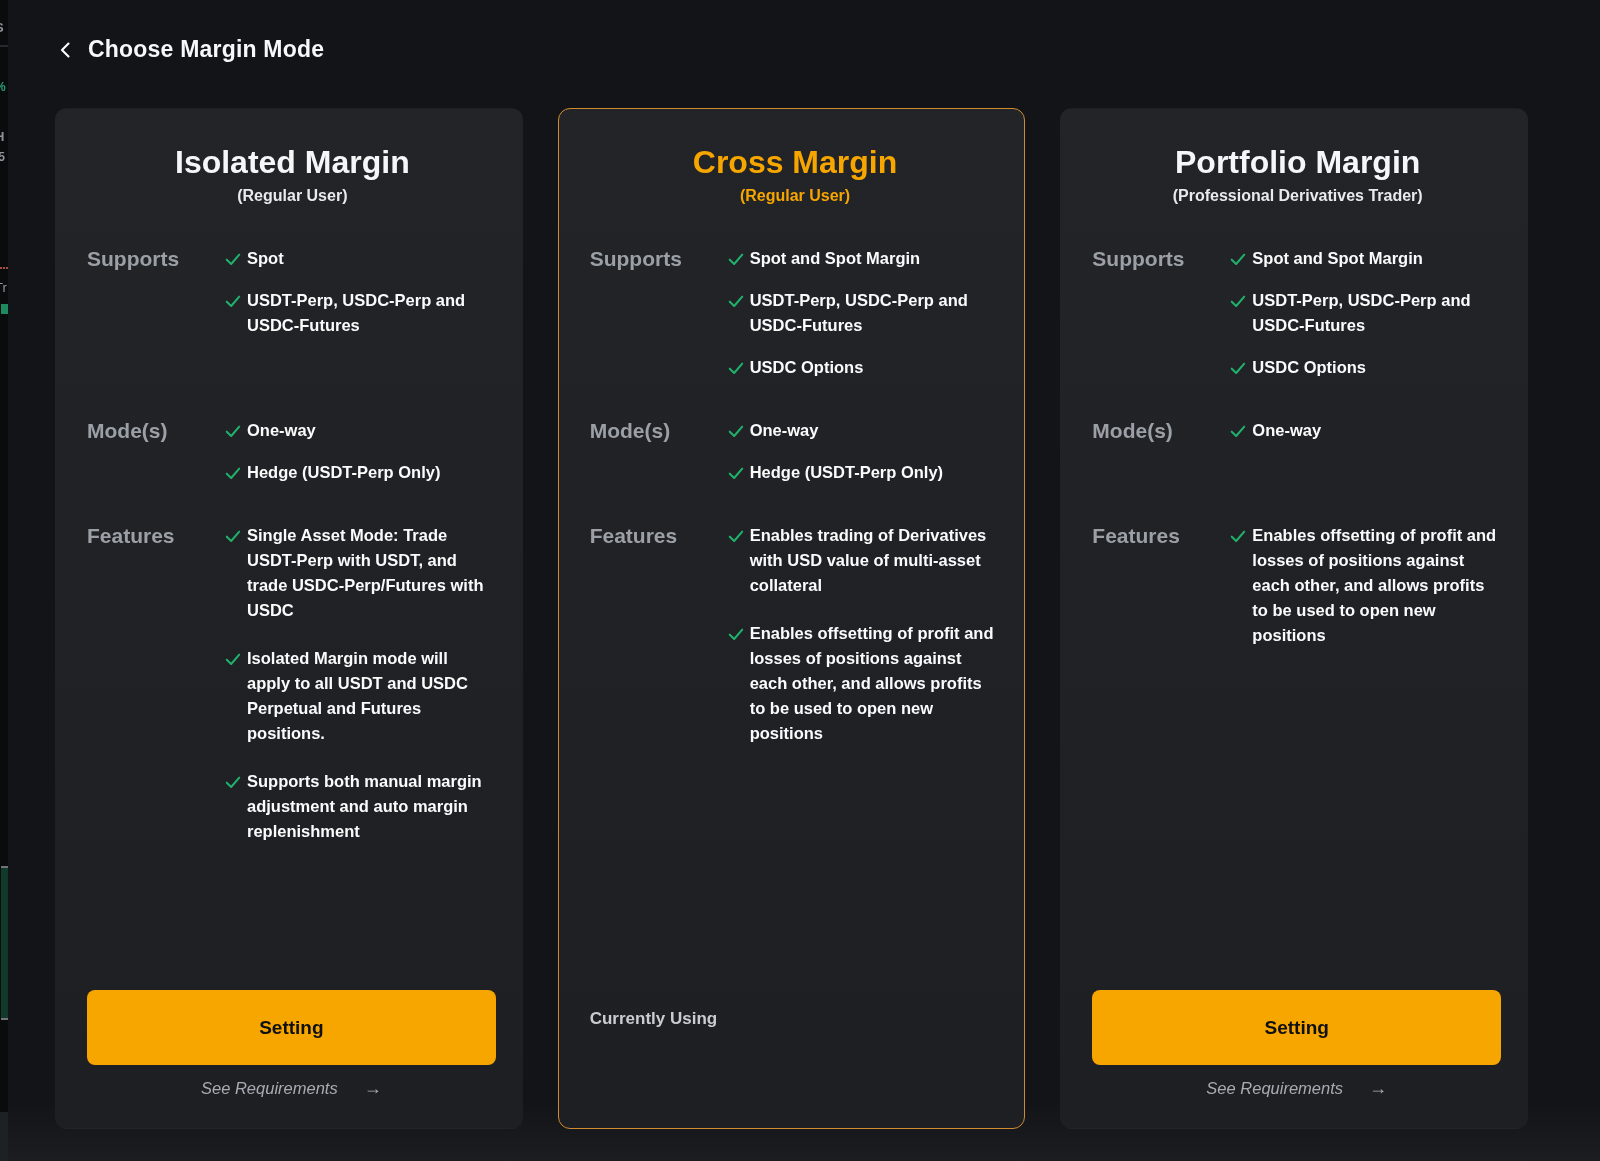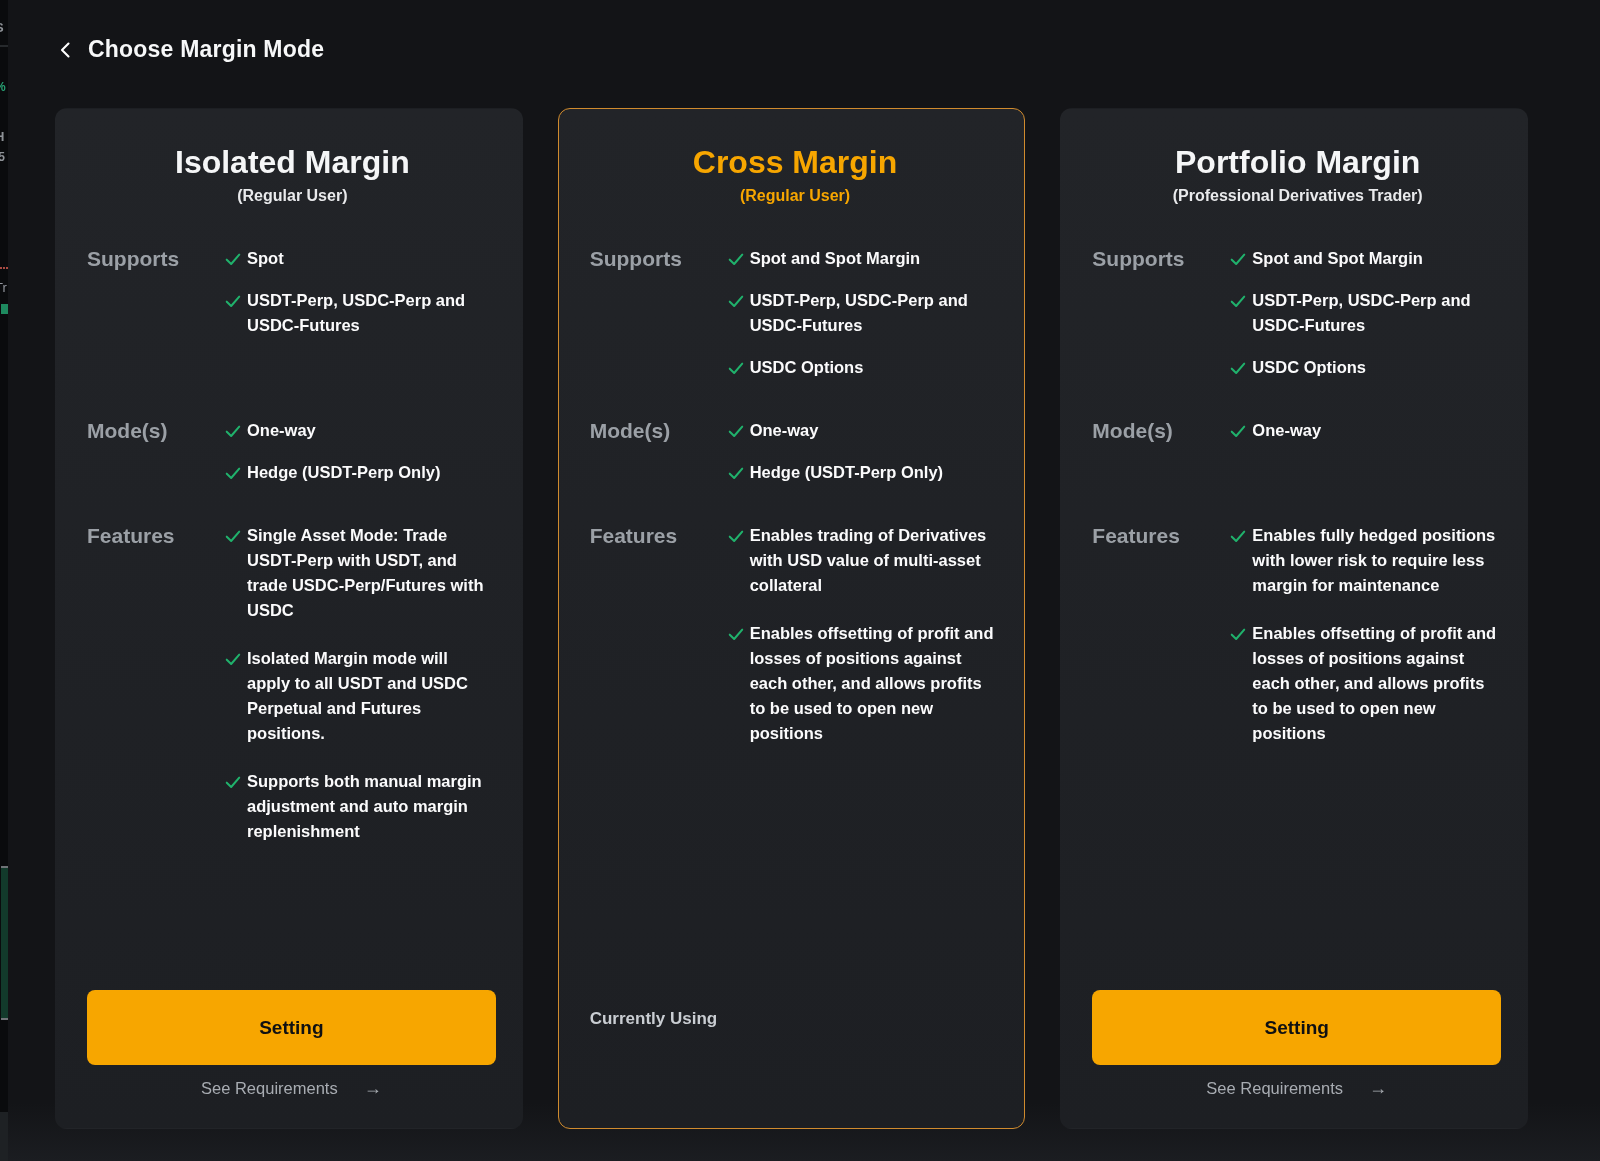--- a/index.html
+++ b/index.html
@@ -51,21 +51,21 @@
 
   .card-footer{position:absolute;left:31px;right:26px;bottom:28px;}
   .card-action{height:57px;}
   .setting-btn{width:100%;height:75px;border:none;border-radius:8px;cursor:pointer;
     background:var(--accent,#f7a600);color:var(--button-text,#0f1012);
     font-family:"Liberation Sans",sans-serif;font-size:19px;font-weight:bold;}
   .current-status{height:57px;line-height:57px;text-align:left;color:#c9cdd2;
     font-size:17px;font-weight:bold;}
   .card-link-row{height:24px;margin-top:29px;text-align:center;}
   .req-link{display:inline-flex;align-items:flex-start;gap:26px;cursor:pointer;
-    color:#a8acb2;font-size:16.5px;line-height:24px;}
+    color:#a8acb2;font-size:16.5px;line-height:24px;font-style:italic;}
   .req-arrow{font-size:18px;line-height:24px;}
 </style>
 </head>
 <body>
 
 <div class="page">
 
   <div class="sliver">
     <span class="frag frag-s">S</span>
     <span class="frag frag-pct">%</span>
@@ -266,26 +266,20 @@
               </div>
             </div>
           </div>
           <div class="section section-2">
             <div class="section-label">Features</div>
             <div class="section-items">
               <div class="item">
                 <svg class="check-icon" width="20" height="20" viewBox="0 0 24 24">
                   <path d="M4.5 12.8 L9.8 18 L19.5 6.8" fill="none" stroke="var(--check-green,#20b26c)" stroke-width="2.4" stroke-linecap="round" stroke-linejoin="round"></path>
                 </svg>
-                <div class="item-text">Enables fully hedged positions with lower risk to require less margin for maintenance</div>
-              </div>
-              <div class="item">
-                <svg class="check-icon" width="20" height="20" viewBox="0 0 24 24">
-                  <path d="M4.5 12.8 L9.8 18 L19.5 6.8" fill="none" stroke="var(--check-green,#20b26c)" stroke-width="2.4" stroke-linecap="round" stroke-linejoin="round"></path>
-                </svg>
                 <div class="item-text">Enables offsetting of profit and losses of positions against each other, and allows profits to be used to open new positions</div>
               </div>
             </div>
           </div>
         </div>
     <div class="card-footer">
       <div class="card-action"><button class="setting-btn">Setting</button></div>
       <div class="card-link-row"><div class="req-link">
               <span>See Requirements</span>
               <span class="req-arrow">→</span>

